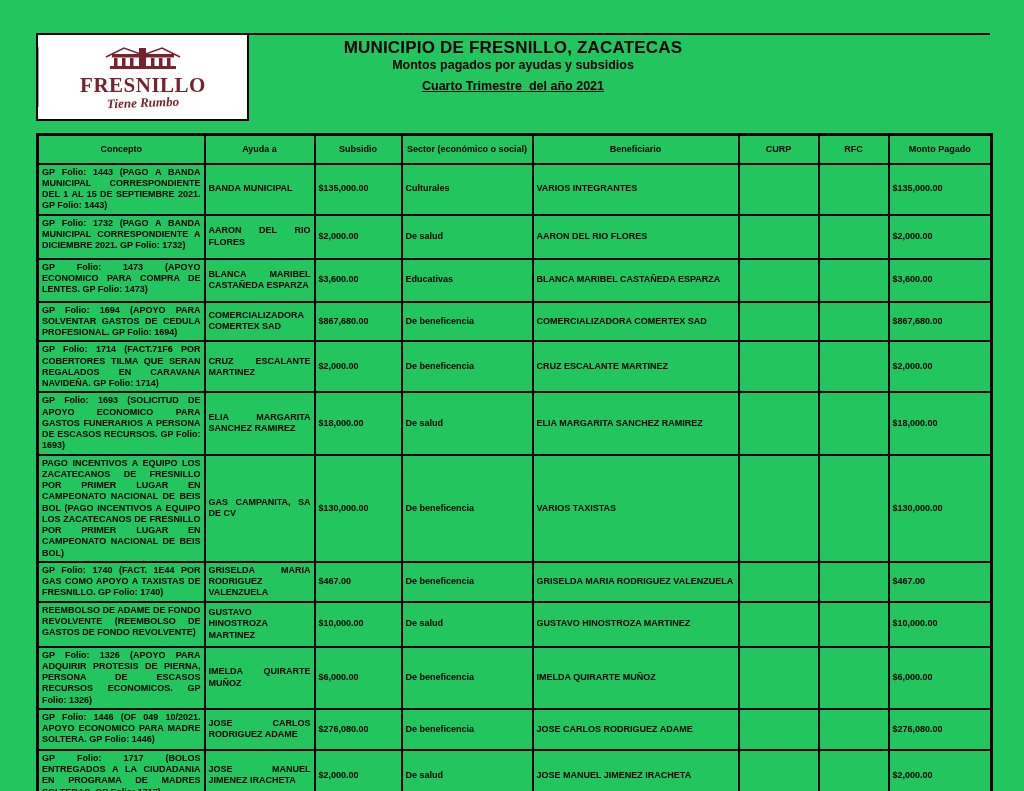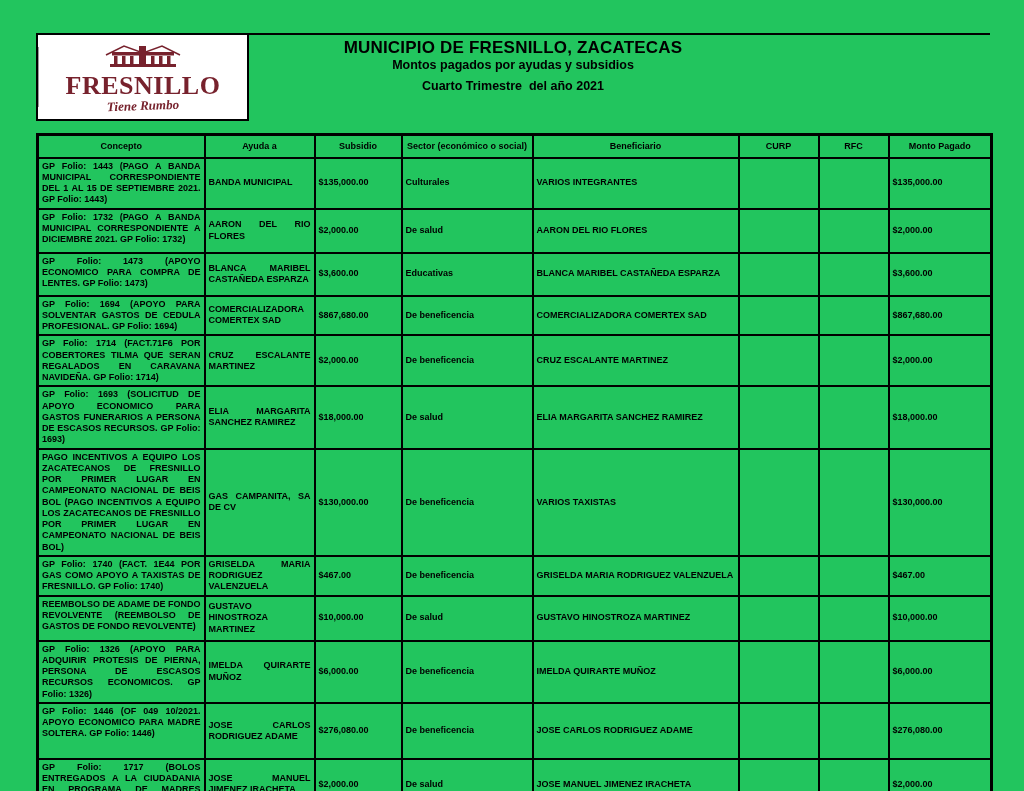--- a/index.html
+++ b/index.html
@@ -5,56 +5,56 @@
   html,body{margin:0;padding:0;background:#ffffff;}
   body{width:1024px;height:791px;font-family:"Liberation Sans",sans-serif;color:#000;}
   .page{position:relative;width:1024px;height:791px;background:#22c55e;overflow:hidden;}
 
   
   .header{position:absolute;left:36px;top:33px;width:954px;height:89px;}
   .top-rule{position:absolute;left:0;top:0;width:954px;height:2px;background:#000;}
   .titles{position:absolute;left:0;top:5px;width:954px;text-align:center;z-index:1;}
   .title{font-size:17px;font-weight:bold;letter-spacing:.2px;}
   .subtitle{font-size:12.5px;font-weight:bold;}
-  .period{font-size:12.5px;font-weight:bold;margin-top:7px;white-space:pre;}
+  .period{font-size:12.5px;font-weight:bold;margin-top:7px;white-space:pre;text-decoration:underline;}
 
   .logo-box{position:absolute;left:0;top:0;width:213px;height:88px;border:2px solid #000;
             box-sizing:border-box;background:#fff;z-index:2;display:flex;align-items:center;}
   .crest-wrap{width:78px;text-align:center;padding-top:3px;}
   .crest-line1{font-size:5.5px;letter-spacing:.2px;margin-top:1px;}
   .crest-line2{font-size:7.5px;font-weight:bold;}
   .logo-divider{width:1px;height:60px;background:#9b9b9b;}
   .brand-wrap{flex:1;text-align:center;padding-top:2px;}
-  .brand-name{font-family:"Liberation Serif",serif;font-weight:bold;font-size:26px;
+  .brand-name{font-family:"Liberation Serif",serif;font-weight:bold;font-size:21px;
               color:#77222d;line-height:1;letter-spacing:.5px;}
   .brand-tagline{font-family:"Liberation Serif",serif;font-style:italic;font-weight:bold;
                  font-size:13px;color:#77222d;margin-top:-1px;transform:rotate(-2deg);}
 
   
   table.doc{position:absolute;left:36px;top:133px;width:954px;border-collapse:collapse;
             table-layout:fixed;border:3px solid #000;}
   th,td{border:2px solid #000;padding:2px 3px;font-size:9px;font-weight:bold;
         vertical-align:middle;overflow:hidden;box-sizing:border-box;line-height:1.25;}
-  th{text-align:center;height:23px;padding:2px 1px;}
+  th{text-align:center;height:29px;padding:2px 1px;}
   td.c-concepto{text-align:justify;text-align-last:left;vertical-align:top;}
   td.c-ayuda{text-align:justify;text-align-last:left;}
   td.c-sector,td.c-benef{text-align:left;}
   .money{display:flex;justify-content:space-between;align-items:center;}
   .money .amt{flex:1;text-align:left;padding-right:2px;}
   tbody tr:nth-child(1){height:45px;}
   tbody tr:nth-child(2){height:44px;}
   tbody tr:nth-child(3){height:43px;}
   tbody tr:nth-child(4){height:39px;}
   tbody tr:nth-child(5){height:50px;}
   tbody tr:nth-child(6){height:50px;}
   tbody tr:nth-child(7){height:93px;}
   tbody tr:nth-child(8){height:32px;}
   tbody tr:nth-child(9){height:45px;}
   tbody tr:nth-child(10){height:48px;}
-  tbody tr:nth-child(11){height:56px;}
+  tbody tr:nth-child(11){height:41px;}
   tbody tr:nth-child(12){height:44px;}
 </style>
 </head>
 <body>
 
 <div class="page">
 
   <div class="header">
     <div class="top-rule"></div>
 

